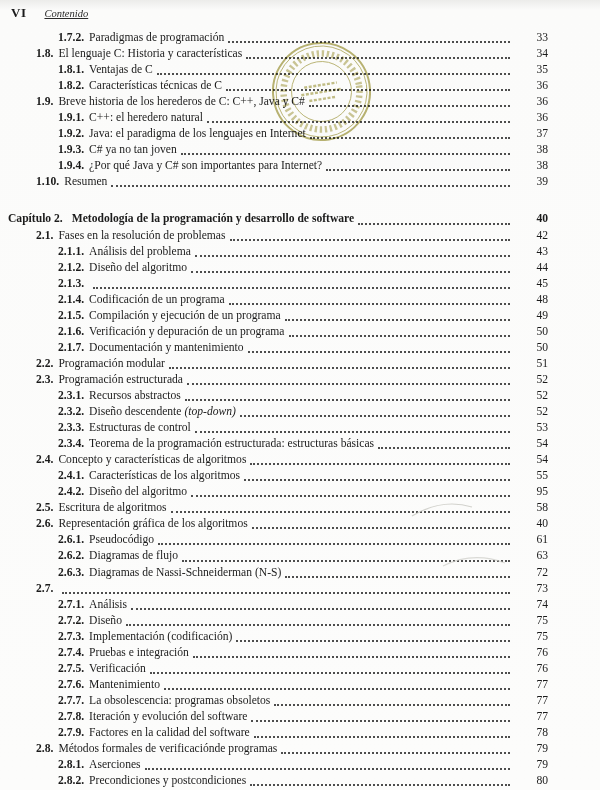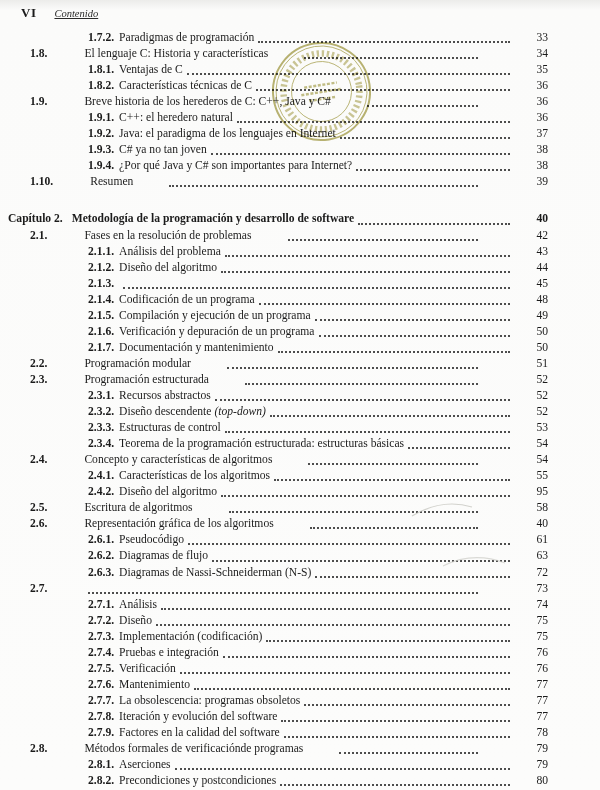--- a/index.html
+++ b/index.html
@@ -4,40 +4,40 @@
 <style>
   * { margin:0; padding:0; box-sizing:border-box; }
   html,body { width:600px; height:790px; }
   body {
     position:relative;
     overflow:hidden;
     background:linear-gradient(#ececea 0px, #fbfbfa 10px, #fcfcfb 100%);
     font-family:"Liberation Serif","DejaVu Serif",serif;
     color:#1b1b1b;
   }
-  .pageheader { padding:5px 0 0 21px; display:flex; align-items:baseline; }
+  .pageheader { padding:5px 0 0 11px; display:flex; align-items:baseline; }
   .pagelabel { font-weight:bold; font-size:13px; letter-spacing:.5px; }
   .headertitle { font-style:italic; font-size:10.5px; margin-left:18px; color:#2a2a2a;text-decoration:underline; }
   .toc { padding:9px 52px 0 8px; }
   .row {
     display:flex; align-items:baseline;
     line-height:16.05px; font-size:11.6px;
     white-space:nowrap;
   }
   .row .num { font-weight:bold; margin-right:5px; flex:none; }
   .row .title { flex:none; }
   .row .leader {
     flex:1; min-width:8px;
     border-bottom:2px dotted #4d4d4d;
     margin:0 4px 3px 4px;
     align-self:flex-end;
   }
   .row .pg { flex:none; width:34px; text-align:right; }
-  .lvl2 { margin-left:22px;gap:32px; }
-  .lvl3 { margin-left:80px;justify-content:flex-end; }
+  .lvl2 { margin-left:28px; }
+  .lvl3 { margin-left:50px;justify-content:flex-end; }
   .lvl1 { margin-left:0; margin-top:21px; font-weight:bold; }
   .lvl1 .num { margin-right:9px; }
   .stamp {
     position:absolute; left:270px; top:40px;
     width:103px; height:103px;
     transform:rotate(-9deg);
     opacity:.62;
     mix-blend-mode:multiply;
     pointer-events:none;
   }

